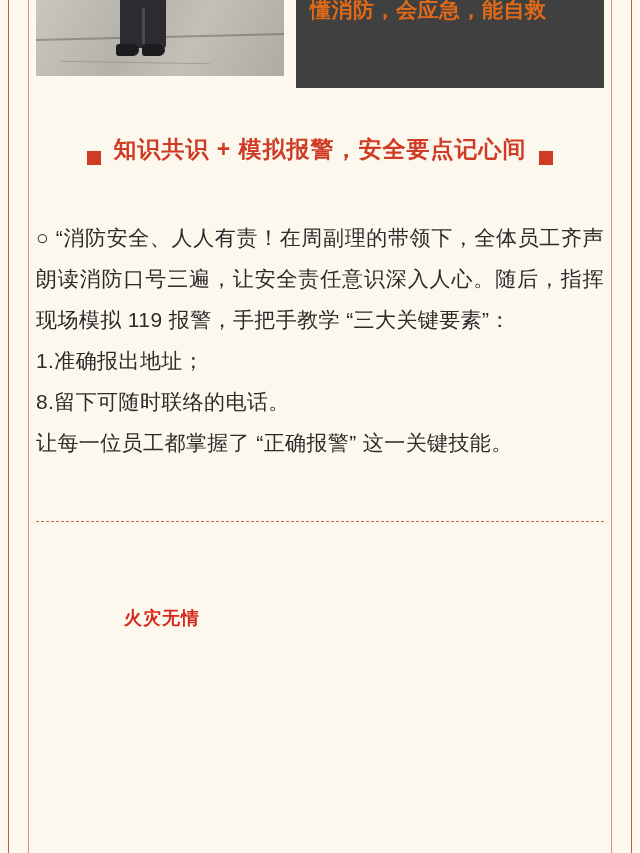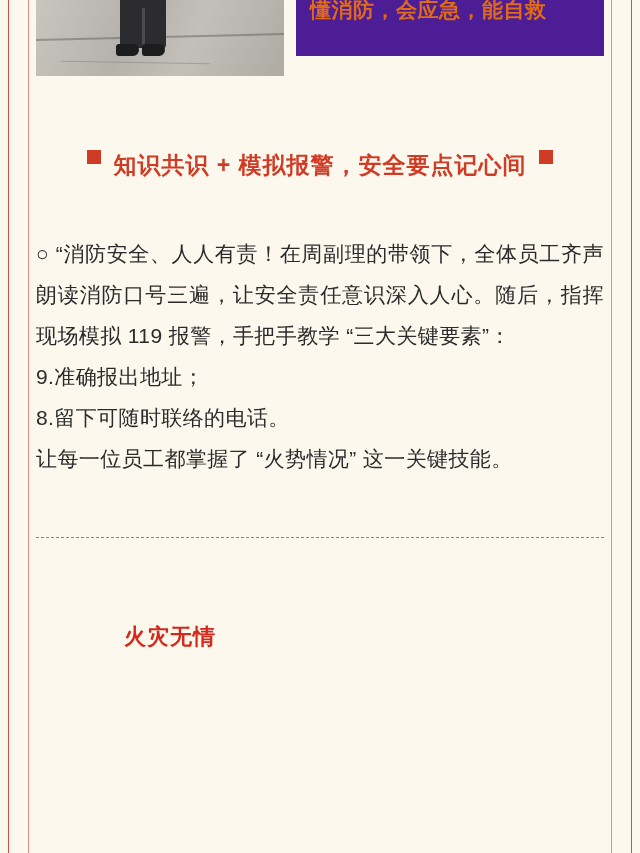--- a/index.html
+++ b/index.html
@@ -104,44 +104,44 @@
     width: 23px;
     height: 12px;
     background: #1d1d20;
     border-radius: 3px 6px 6px 3px;
   }
   .photo .shoe-l { left: 80px; }
   .photo .shoe-r { left: 106px; }
 
   .banner {
     flex: 1;
-    background: #4c1d95;
-    height: 56px;
+    background: #404040;
+    height: 88px;
     box-sizing: border-box;
     padding: 0 14px;
     display: flex;
     align-items: flex-start;
     justify-content: flex-start;
   }
   .banner-text {
     color: #e06a18;
     font-size: 21px;
     line-height: 36px;
     font-weight: 700;
     letter-spacing: 0.5px;
     margin-top: -8px;
   }
 
   
   .heading {
     display: flex;
-    align-items: flex-start;
+    align-items: flex-end;
     justify-content: center;
     gap: 12px;
-    margin-top: 72px;
+    margin-top: 56px;
   }
   .sq {
     width: 14px;
     height: 14px;
     background: #cf3b24;
     flex: none;
   }
   .heading-text {
     color: #cf3b24;
     font-size: 23px;
@@ -171,21 +171,21 @@
     height: 0;
   }
 
   
   .footer {
     margin-top: 84px;
     padding-left: 88px;
   }
   .footer-text {
     color: #d4281b;
-    font-size: 22px;
+    font-size: 18px;
     font-weight: 700;
     letter-spacing: 1px;
     margin-top: 32px;
   }
 </style>
 </head>
 <body>
 
 <div class="page">
 
@@ -211,23 +211,23 @@
     </div>
 
     <div class="heading">
       <span class="sq"></span>
       <span class="heading-text">知识共识 + 模拟报警，安全要点记心间</span>
       <span class="sq"></span>
     </div>
 
     <div class="body">
       <div class="para">○ “消防安全、人人有责！在周副理的带领下，全体员工齐声朗读消防口号三遍，让安全责任意识深入人心。随后，指挥现场模拟 119 报警，手把手教学 “三大关键要素”：</div>
-      <div class="list-line">9.准确报出地址；</div>
+      <div class="list-line">1.准确报出地址；</div>
       <div class="list-line">8.留下可随时联络的电话。</div>
-      <div class="para">让每一位员工都掌握了 “火势情况” 这一关键技能。</div>
+      <div class="para">让每一位员工都掌握了 “正确报警” 这一关键技能。</div>
     </div>
 
     <div class="dashed"></div>
 
     <div class="footer">
       <span class="footer-text">火灾无情</span>
     </div>
 
   </div>
 </div>

